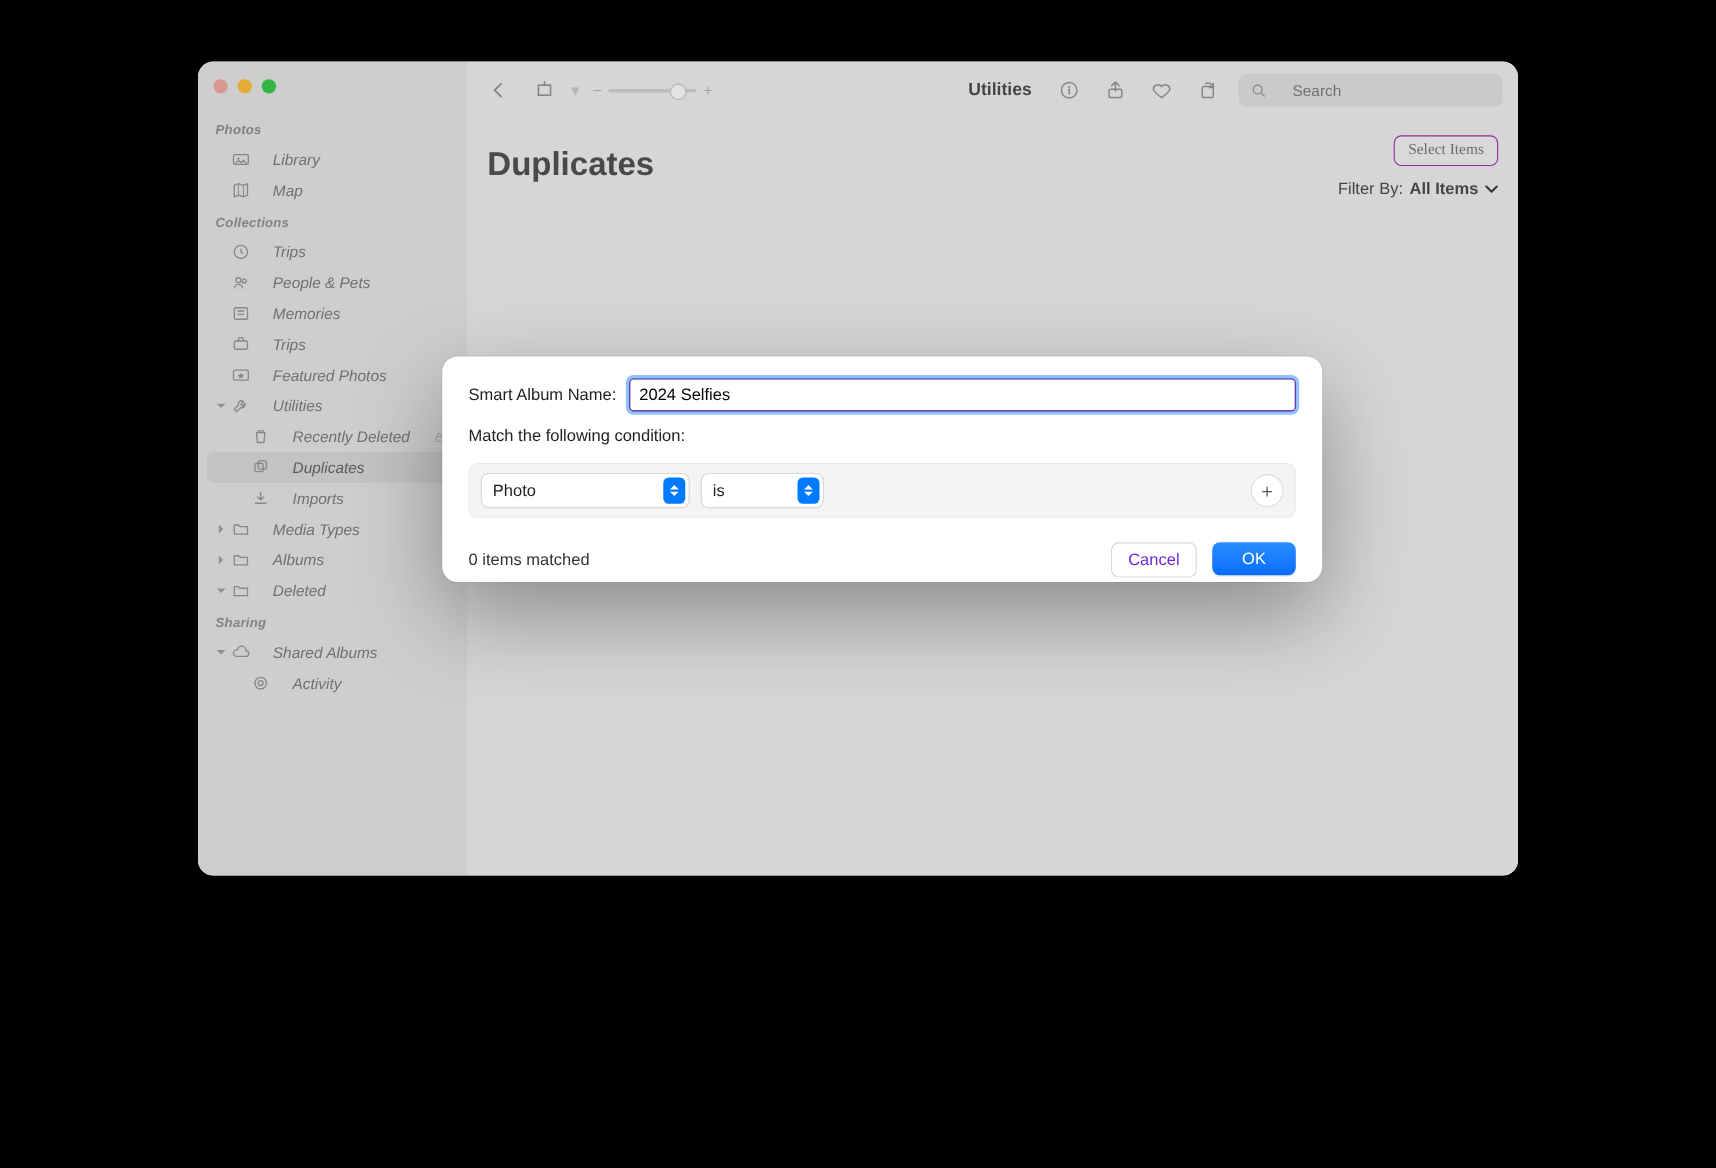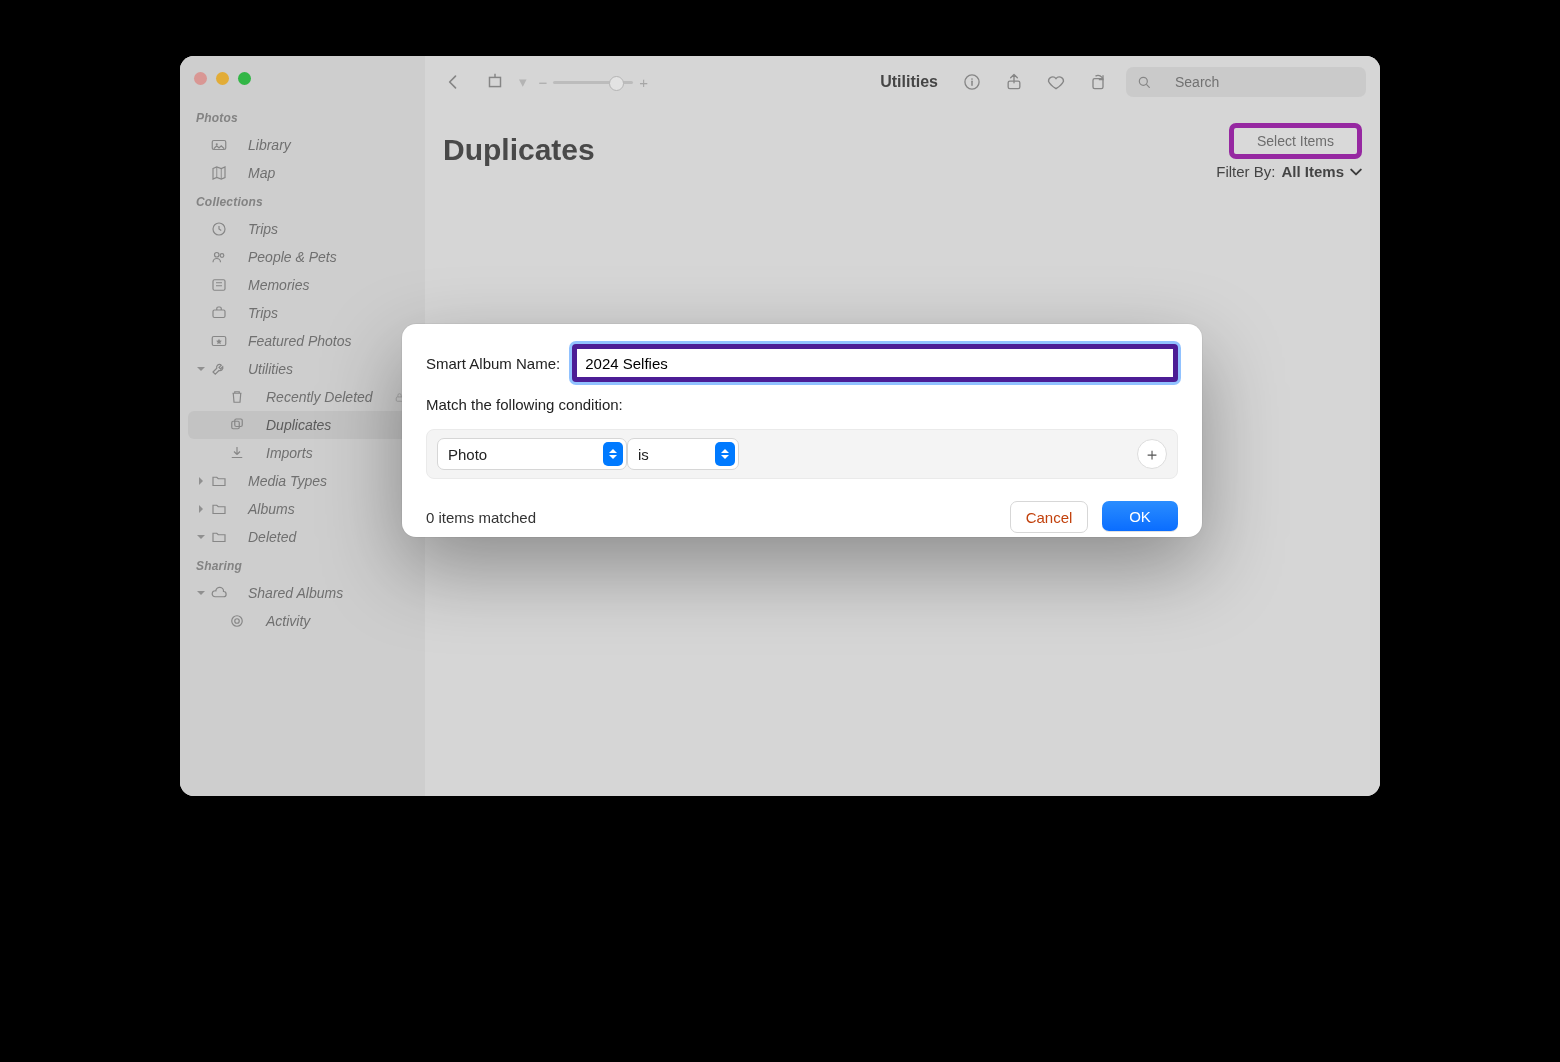--- a/index.html
+++ b/index.html
@@ -79,45 +79,45 @@
     display:flex;align-items:center;gap:21px;height:30px;border-radius:7px;background:rgba(0,0,0,.055);
     padding:0 10px;width:220px;color:#8e8e8e;
   }
   .search input{border:0;background:transparent;outline:none;font-size:14px;color:#555;width:100%;}
   .content{
     flex:1;padding:18px 28px 0 18px;position:relative;
   }
   .page-title{font-size:30px;font-weight:800;color:#444;margin:6px 0 0 0;}
   .select-items{
     position:absolute;right:18px;top:14px;
-    border:5px solid #a21caf;background:#f3f3f3;border-radius:7px;padding:5px 23px;font-size:14px;color:#6f6f6f;
+    border:1px solid #a21caf;background:#f3f3f3;border-radius:7px;padding:5px 12px;font-size:14px;color:#6f6f6f;font-family:Liberation Serif, serif;
   }
   .filterby{
     position:absolute;right:18px;top:54px;font-size:15px;color:#3e3e3e;display:flex;align-items:center;gap:6px;
   }
   .filterby .chevd{display:inline-block;}
 
   
   .sheet{
     position:absolute;z-index:20;
     left:222px;top:268px;width:752px;
     background:#fff;border-radius:14px;
     box-shadow:0 30px 80px rgba(0,0,0,.35), 0 0 0 1px rgba(0,0,0,.04);
     padding:20px 24px 4px;
     font-size:15px;color:#222;
   }
   .row{display:flex;align-items:center;gap:12px;}
   .lbl{white-space:nowrap;}
   .name-input{
-    flex:1;height:28px;border:5px solid #4c1d95;border-radius:4px;padding:0 8px;font-size:15px;
+    flex:1;height:28px;border:1px solid #4c1d95;border-radius:4px;padding:0 8px;font-size:15px;
     box-shadow:0 0 0 3px rgba(10,120,255,.45);outline:none;
   }
   .cond-row{
     margin-top:16px;background:#f4f4f4;border:1px solid #eaeaea;border-radius:8px;
-    padding:8px 10px;display:flex;align-items:center;gap:0;justify-content:center;
+    padding:8px 10px;display:flex;align-items:center;gap:10px;justify-content:center;
   }
   .popup{
     position:relative;display:flex;align-items:center;justify-content:space-between;
     height:30px;background:#fff;border:1px solid #d6d6d6;border-radius:7px;padding:0 28px 0 10px;font-size:15px;color:#222;
   }
   .popup .stepper{
     position:absolute;right:3px;top:3px;width:20px;height:24px;border-radius:5px;background:var(--sel);
     display:flex;flex-direction:column;align-items:center;justify-content:center;
   }
   .popup .stepper::before,.popup .stepper::after{
@@ -125,21 +125,21 @@
   }
   .popup .stepper::before{border-bottom:4px solid #fff;}
   .popup .stepper::after{border-top:4px solid #fff;}
   .addbtn{
     margin-left:auto;width:28px;height:28px;border-radius:50%;background:#fff;border:1px solid #ddd;display:flex;align-items:center;justify-content:center;color:#555;font-size:17px;font-weight:500;
   }
   .sheet-footer{display:flex;align-items:center;margin-top:22px;}
   .matched{color:#333;}
   .btns{margin-left:auto;display:flex;gap:14px;}
   .btn{
-    min-width:76px;height:30px;border-radius:7px;border:1px solid #d7d7d7;background:#fff;font-size:15px;color:#c2410c;display:flex;align-items:center;justify-content:center;cursor:default;
+    min-width:76px;height:30px;border-radius:7px;border:1px solid #d7d7d7;background:#fff;font-size:15px;color:#6d28d9;display:flex;align-items:center;justify-content:center;cursor:default;
   }
   .btn.primary{
     background:linear-gradient(#2a8dff,#0a6dff);color:#fff;border:0;box-shadow:0 1px 0 rgba(0,0,0,.12);
   }
 
   svg{display:block;}
 </style>
 </head>
 <body>
 

